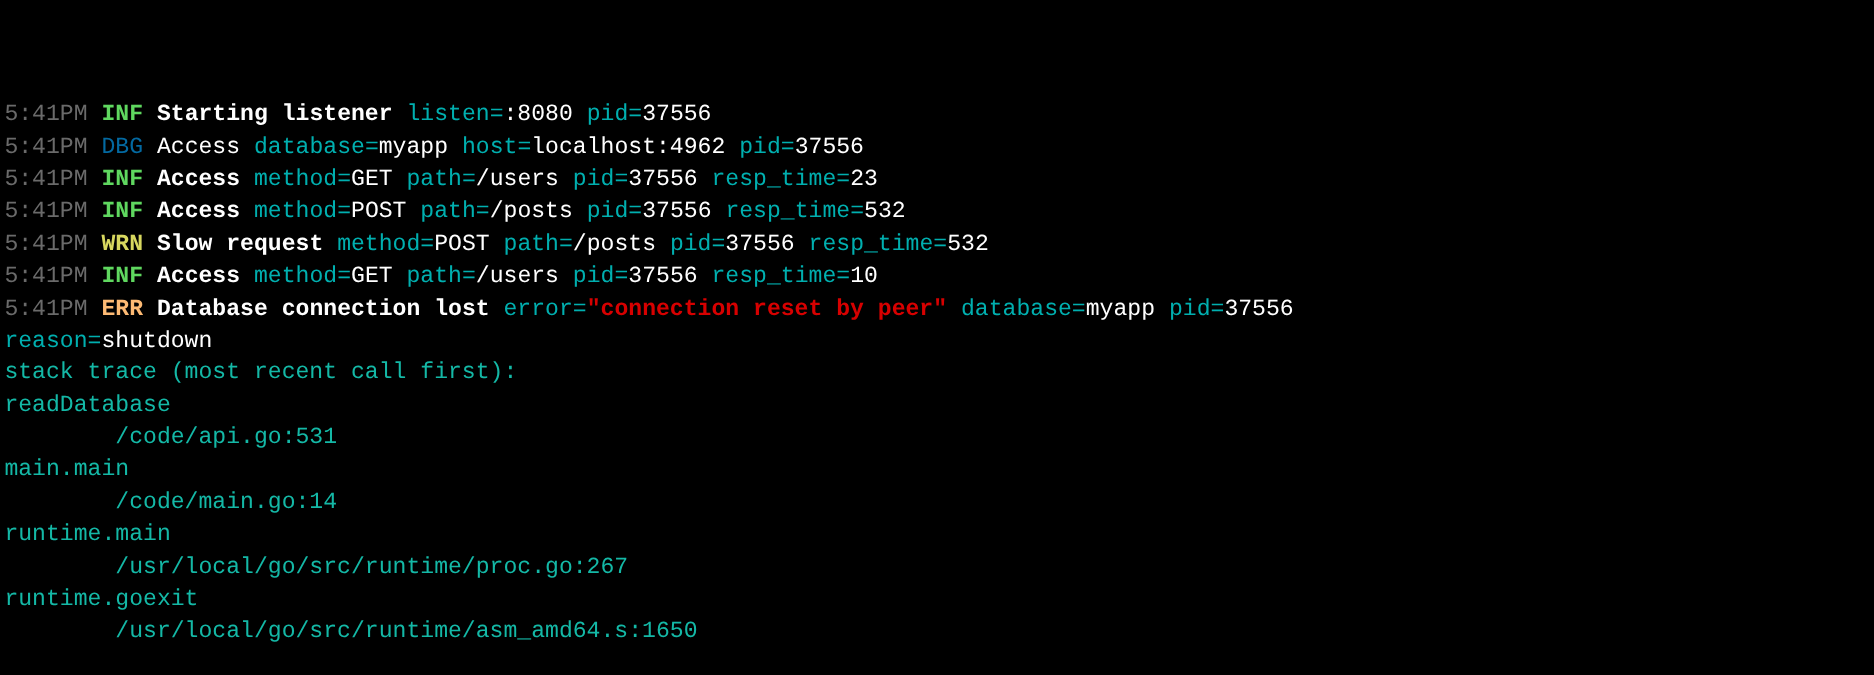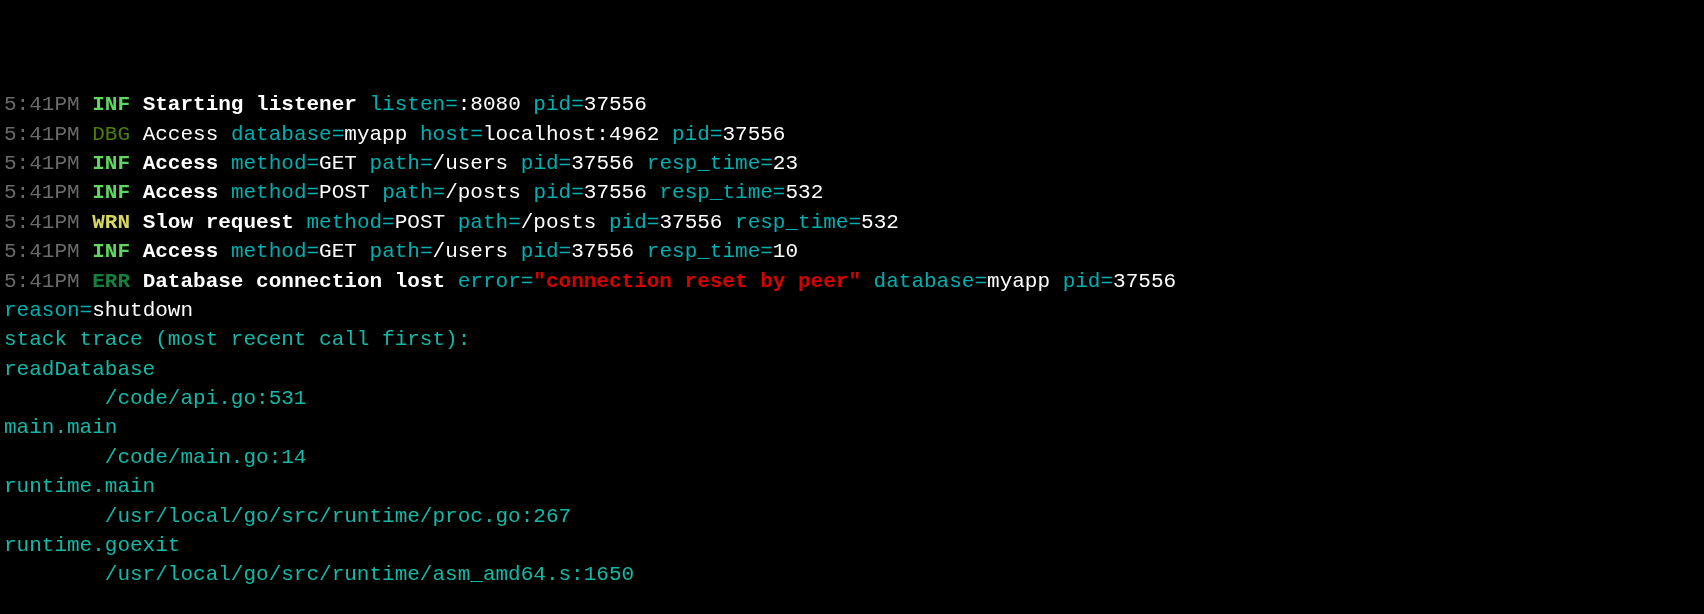--- a/index.html
+++ b/index.html
@@ -9,23 +9,23 @@
       font-size: 21px;
       line-height: 1.4;
       color: #fff;
       padding: 2px 4px;
       white-space: pre;
       overflow-x: auto;
     }
     .line { display: block; }
     .ts { color: #6a6a6a; }
     .lvl-inf { color: #5fd75f; font-weight: bold; }
-    .lvl-dbg { color: #4d7c0f; }
+    .lvl-dbg { color: #0369a1; }
     .lvl-wrn { color: #d7d75f; font-weight: bold; }
-    .lvl-err { color: #15803d; font-weight: bold; }
+    .lvl-err { color: #fdba74; font-weight: bold; }
     .msg { color: #fff; font-weight: bold; }
     .msg-plain { color: #fff; }
     .key { color: #00afaf; }
     .val { color: #fff; }
     .err-quote { color: #d70000; font-weight: bold; }
     .trace { color: #14b8a6; }
   </style>
 </head>
 <body>
 

